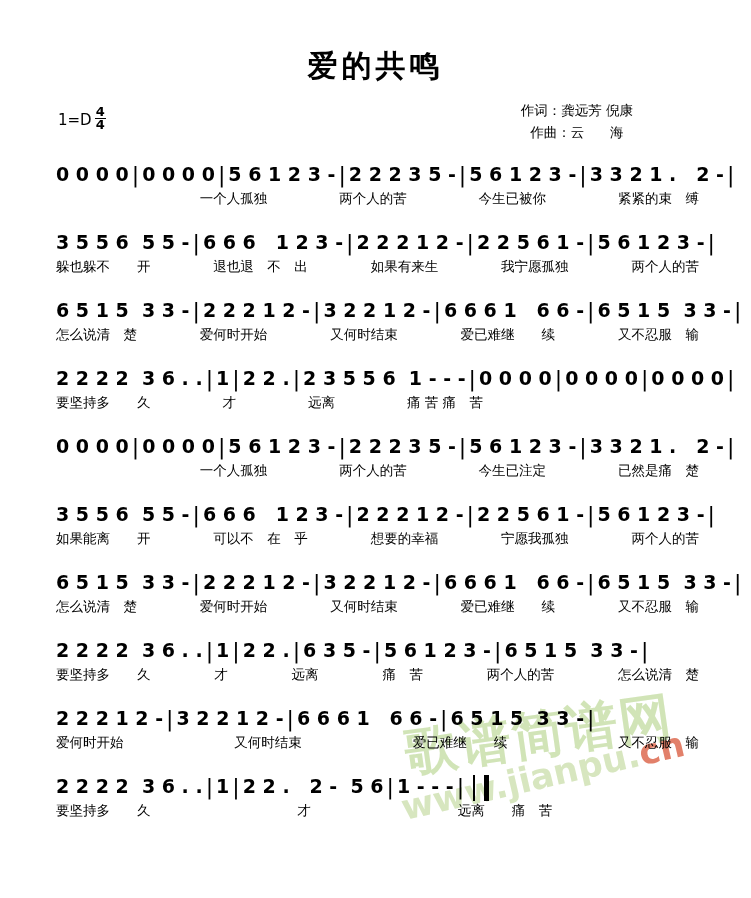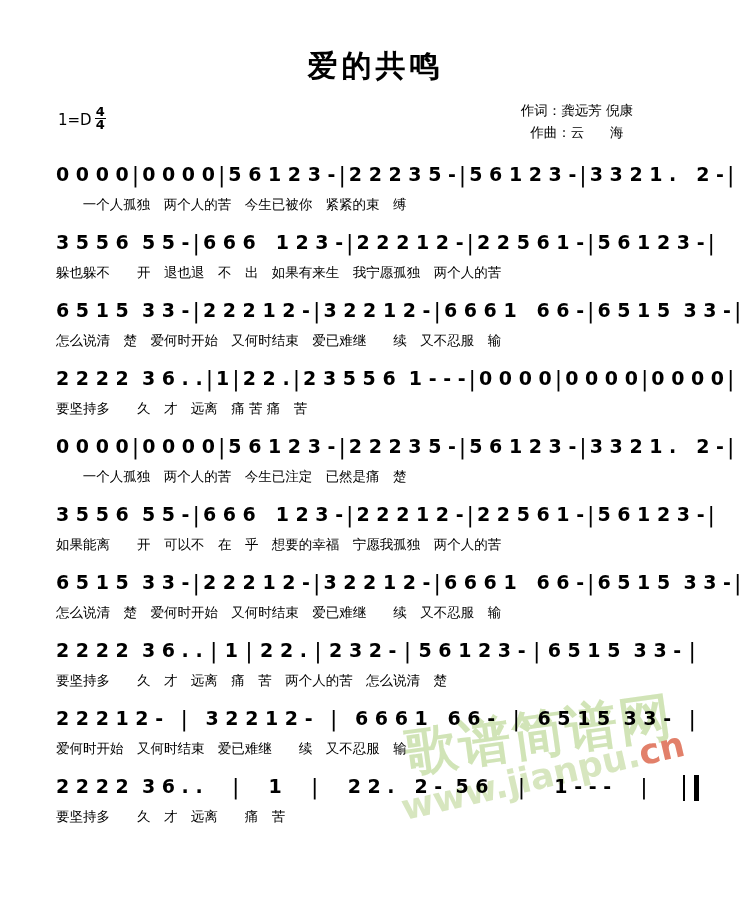--- a/index.html
+++ b/index.html
@@ -100,29 +100,29 @@
     height:68px;
   }
   .notes {
     display:flex;
     align-items:flex-end;
     font-size:19px;
     font-weight:bold;
     height:30px;
     white-space:pre;
     letter-spacing:0px;
-    justify-content:space-between;
   }
   .lyrics {
     display:flex;
     font-size:13.5px;
     height:22px;
     white-space:pre;
-    margin-top:7px;
+    margin-top:1px;
     color:#000;
+    justify-content:space-between;
   }
   .cell {
     display:flex;
     align-items:flex-end;
     justify-content:flex-start;
   }
   .bar {
     font-weight:normal;
     font-size:22px;
     padding:0 3px 1px 3px;
@@ -186,21 +186,21 @@
       </div>
       <div class="line">
         <div class="notes"><span class="cell">3 5 5 6  5 5 -</span><span class="bar">|</span><span class="cell">6 6 6   1 2 3 -</span><span class="bar">|</span><span class="cell">2 2 2 1 2 -</span><span class="bar">|</span><span class="cell">2 2 5 6 1 -</span><span class="bar">|</span><span class="cell">5 6 1 2 3 -</span><span class="bar">|</span></div>
         <div class="lyrics"><span class="cell">如果能离　　开</span><span class="bar" style="visibility: hidden;">|</span><span class="cell">可以不　在　乎</span><span class="bar" style="visibility: hidden;">|</span><span class="cell">想要的幸福</span><span class="bar" style="visibility: hidden;">|</span><span class="cell">宁愿我孤独</span><span class="bar" style="visibility: hidden;">|</span><span class="cell">两个人的苦</span></div>
       </div>
       <div class="line">
         <div class="notes"><span class="cell">6 5 1 5  3 3 -</span><span class="bar">|</span><span class="cell">2 2 2 1 2 -</span><span class="bar">|</span><span class="cell">3 2 2 1 2 -</span><span class="bar">|</span><span class="cell">6 6 6 1   6 6 -</span><span class="bar">|</span><span class="cell">6 5 1 5  3 3 -</span><span class="bar">|</span></div>
         <div class="lyrics"><span class="cell">怎么说清　楚</span><span class="bar" style="visibility: hidden;">|</span><span class="cell">爱何时开始</span><span class="bar" style="visibility: hidden;">|</span><span class="cell">又何时结束</span><span class="bar" style="visibility: hidden;">|</span><span class="cell">爱已难继　　续</span><span class="bar" style="visibility: hidden;">|</span><span class="cell">又不忍服　输</span></div>
       </div>
       <div class="line">
-        <div class="notes"><span class="cell">2 2 2 2  3 6 . .</span><span class="bar">|</span><span class="cell">1</span><span class="bar">|</span><span class="cell">2 2 .</span><span class="bar">|</span><span class="cell">2 3 2 -</span><span class="bar">|</span><span class="cell">5 6 1 2 3 -</span><span class="bar">|</span><span class="cell">6 5 1 5  3 3 -</span><span class="bar">|</span></div>
+        <div class="notes"><span class="cell">2 2 2 2  3 6 . .</span><span class="bar">|</span><span class="cell">1</span><span class="bar">|</span><span class="cell">2 2 .</span><span class="bar">|</span><span class="cell">6 3 5 -</span><span class="bar">|</span><span class="cell">5 6 1 2 3 -</span><span class="bar">|</span><span class="cell">6 5 1 5  3 3 -</span><span class="bar">|</span></div>
         <div class="lyrics"><span class="cell">要坚持多　　久</span><span class="bar" style="visibility: hidden;">|</span><span class="cell">才</span><span class="bar" style="visibility: hidden;">|</span><span class="cell">远离</span><span class="bar" style="visibility: hidden;">|</span><span class="cell">痛　苦</span><span class="bar" style="visibility: hidden;">|</span><span class="cell">两个人的苦</span><span class="bar" style="visibility: hidden;">|</span><span class="cell">怎么说清　楚</span></div>
       </div>
       <div class="line">
         <div class="notes"><span class="cell">2 2 2 1 2 -</span><span class="bar">|</span><span class="cell">3 2 2 1 2 -</span><span class="bar">|</span><span class="cell">6 6 6 1   6 6 -</span><span class="bar">|</span><span class="cell">6 5 1 5  3 3 -</span><span class="bar">|</span></div>
         <div class="lyrics"><span class="cell">爱何时开始</span><span class="bar" style="visibility: hidden;">|</span><span class="cell">又何时结束</span><span class="bar" style="visibility: hidden;">|</span><span class="cell">爱已难继　　续</span><span class="bar" style="visibility: hidden;">|</span><span class="cell">又不忍服　输</span></div>
       </div>
       <div class="line">
         <div class="notes"><span class="cell">2 2 2 2  3 6 . .</span><span class="bar">|</span><span class="cell">1</span><span class="bar">|</span><span class="cell">2 2 .   2 -  5 6</span><span class="bar">|</span><span class="cell">1 - - -</span><span class="bar">|</span><span class="final-bar"></span></div>
         <div class="lyrics"><span class="cell">要坚持多　　久</span><span class="bar" style="visibility: hidden;">|</span><span class="cell">才</span><span class="bar" style="visibility: hidden;">|</span><span class="cell">远离　　痛　苦</span><span class="bar" style="visibility: hidden;">|</span><span class="cell"></span></div>
       </div>

